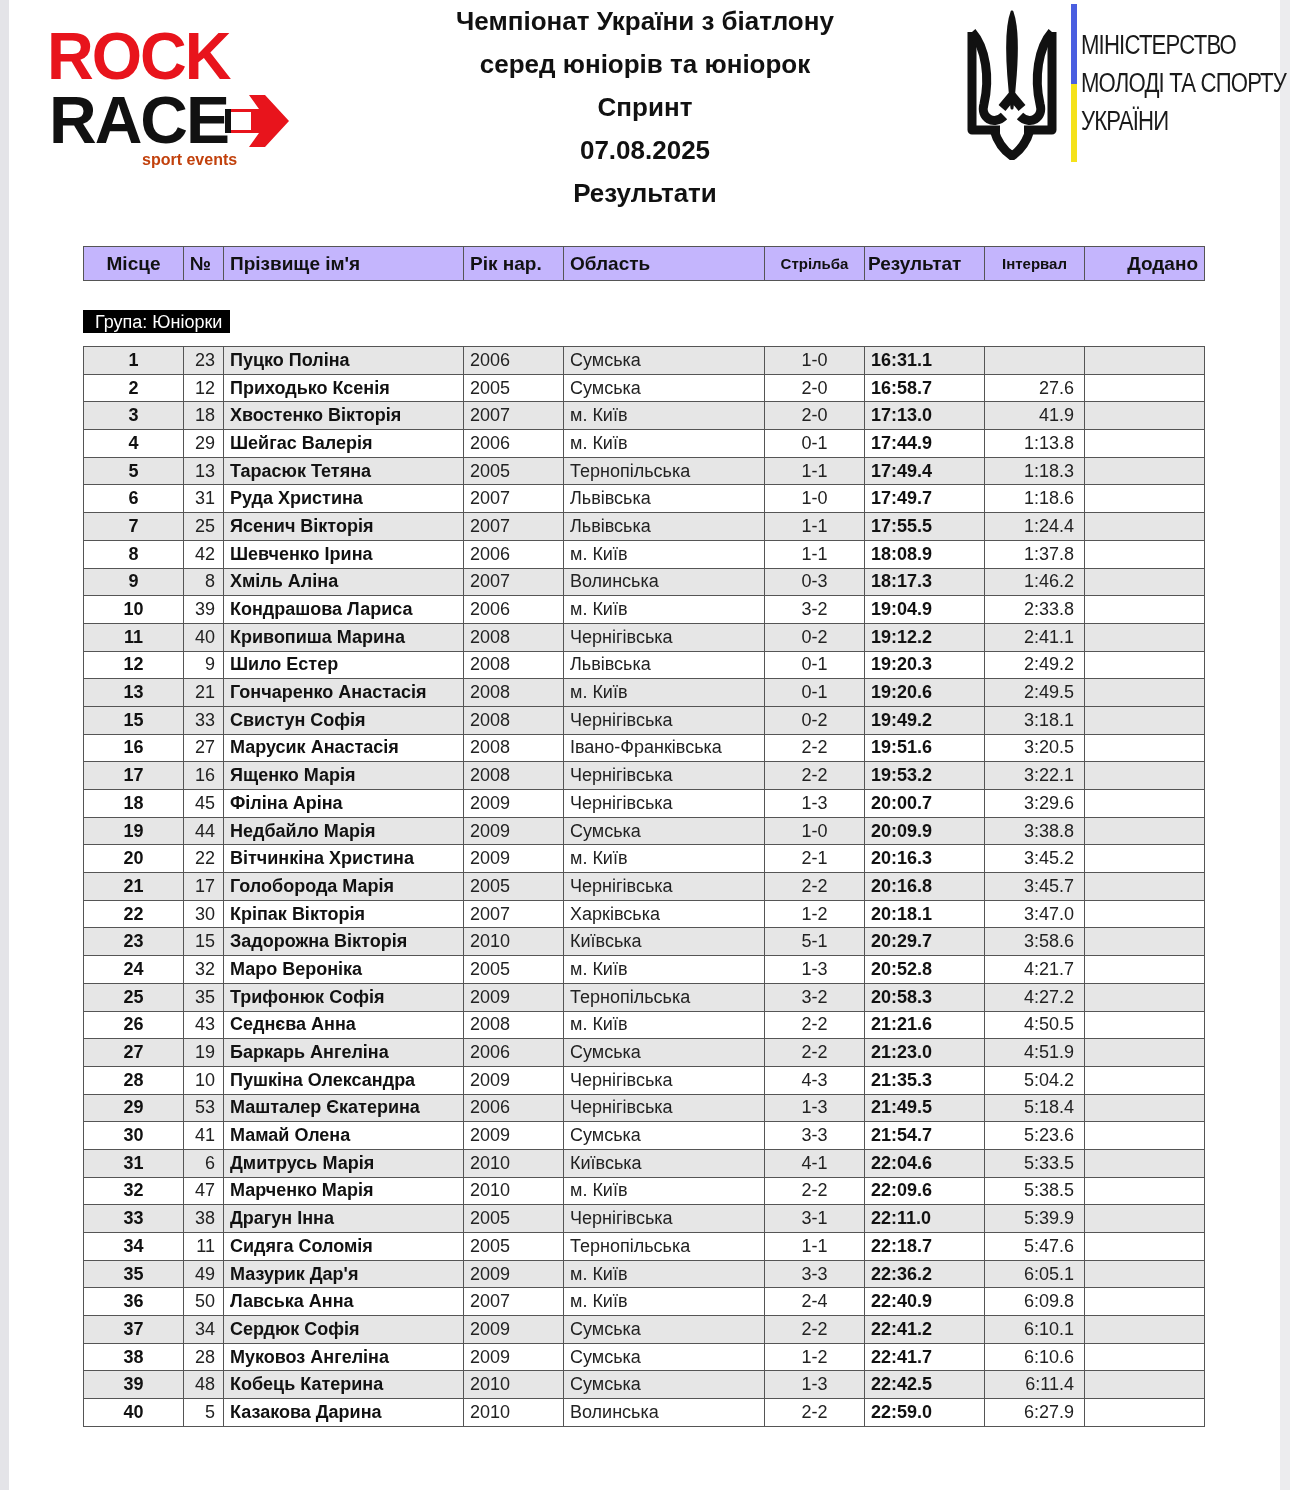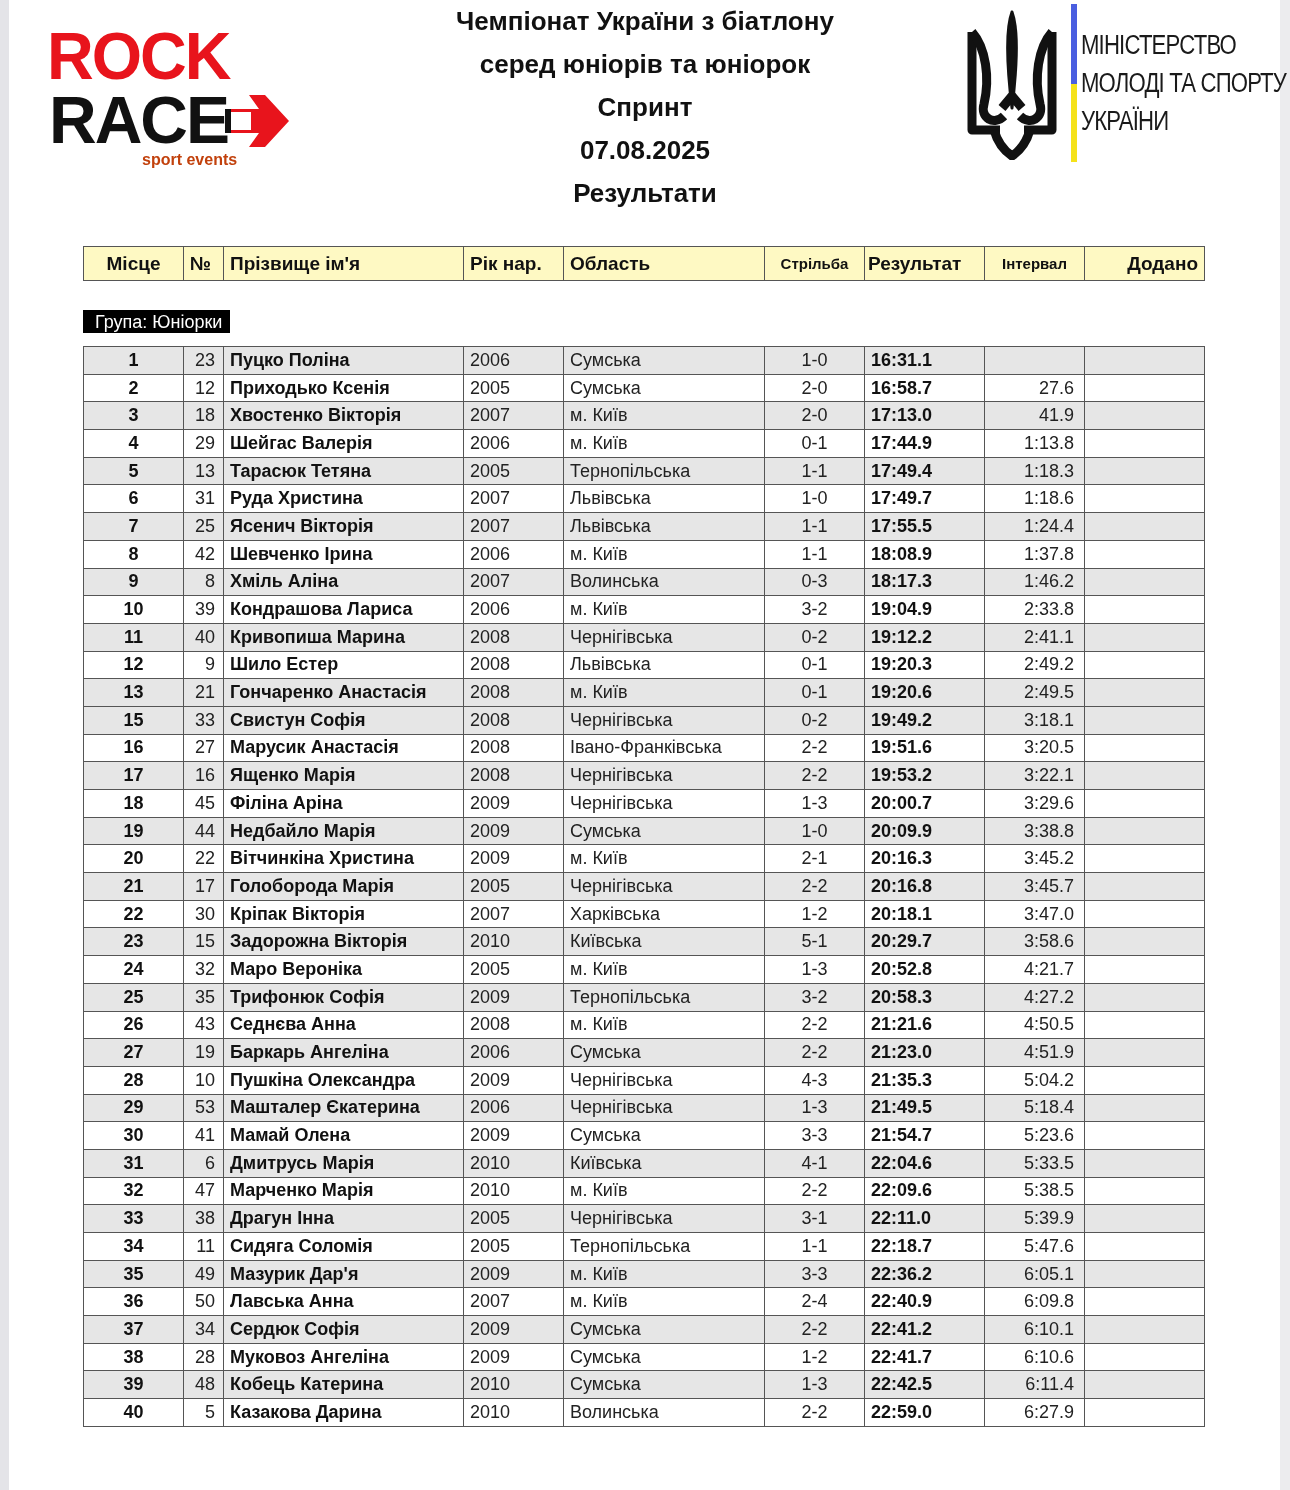--- a/index.html
+++ b/index.html
@@ -27,21 +27,21 @@
     .min-logo { position: absolute; left: 960px; top: 2px; width: 320px; height: 170px; }
     .trident { position: absolute; left: 4px; top: 6px; width: 96px; height: 152px; }
     .flag-bar-blue { position: absolute; left: 111px; top: 2px; width: 6px; height: 80px; background: #4a5ee0; }
     .flag-bar-yellow { position: absolute; left: 111px; top: 82px; width: 6px; height: 78px; background: #f5e21a; }
     .min-text { position: absolute; left: 121px; top: 24px; font-size: 27px; line-height: 38px; color: #1a1a1a; letter-spacing: -1px; transform: scaleX(0.82); transform-origin: left; white-space: nowrap; font-family: "Liberation Sans", sans-serif; }
 
     
     .grid { position: absolute; left: 83px; border-collapse: collapse; table-layout: fixed; }
     .grid td, .grid th { border: 1px solid #555; padding: 0 6px; white-space: nowrap; overflow: hidden; }
     .hdr { top: 246px; }
-    .hdr th { height: 33px; font-size: 19px; font-weight: 700; text-align: left; background: #fef9c3; color: #111; }
+    .hdr th { height: 33px; font-size: 19px; font-weight: 700; text-align: left; background: #c4b5fd; color: #111; }
     .hdr th.c-place { text-align: center; }
     .hdr th.c-shoot { font-size: 15px; padding: 0 3px; text-align: center; }
     .hdr th.c-int { font-size: 15px; text-align: center; }
     .hdr th.c-add { text-align: right; }
     .hdr th.c-res { padding: 0 3px; margin-left: 48px; }
 
     .group-label { position: absolute; left: 83px; top: 310px; height: 23px; padding: 0 8px 0 12px; background: #000; color: #fff; font-size: 18px; line-height: 24px; }
 
     .res { top: 346px; }
     .res td { height: 26.7px; font-size: 18px; color: #222; }

